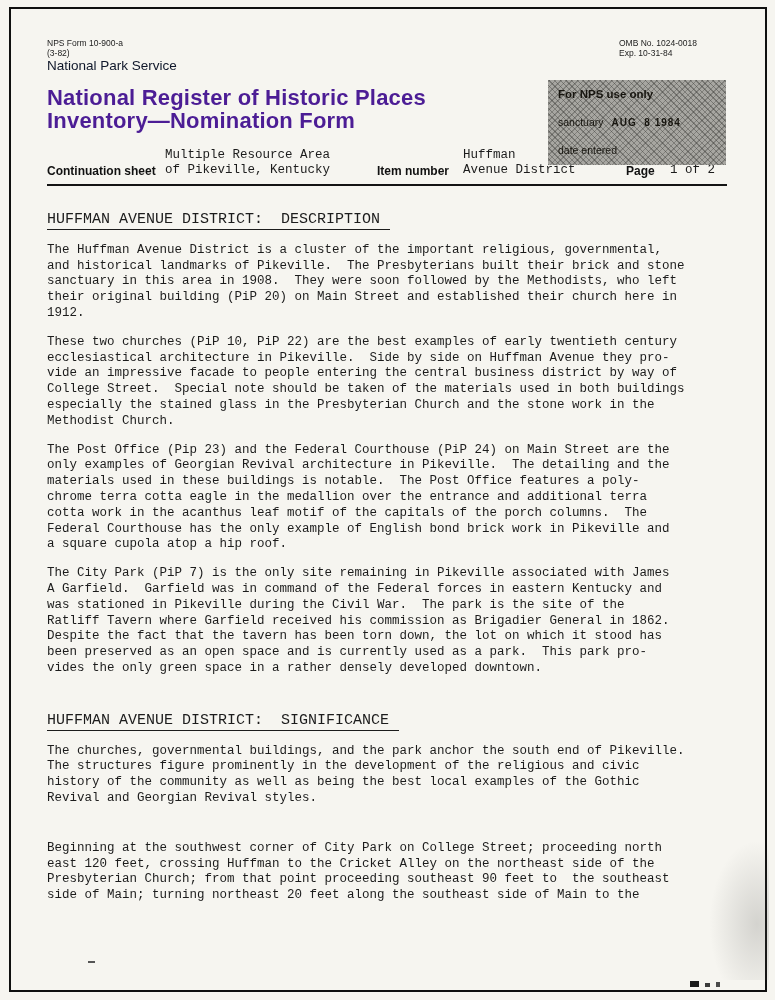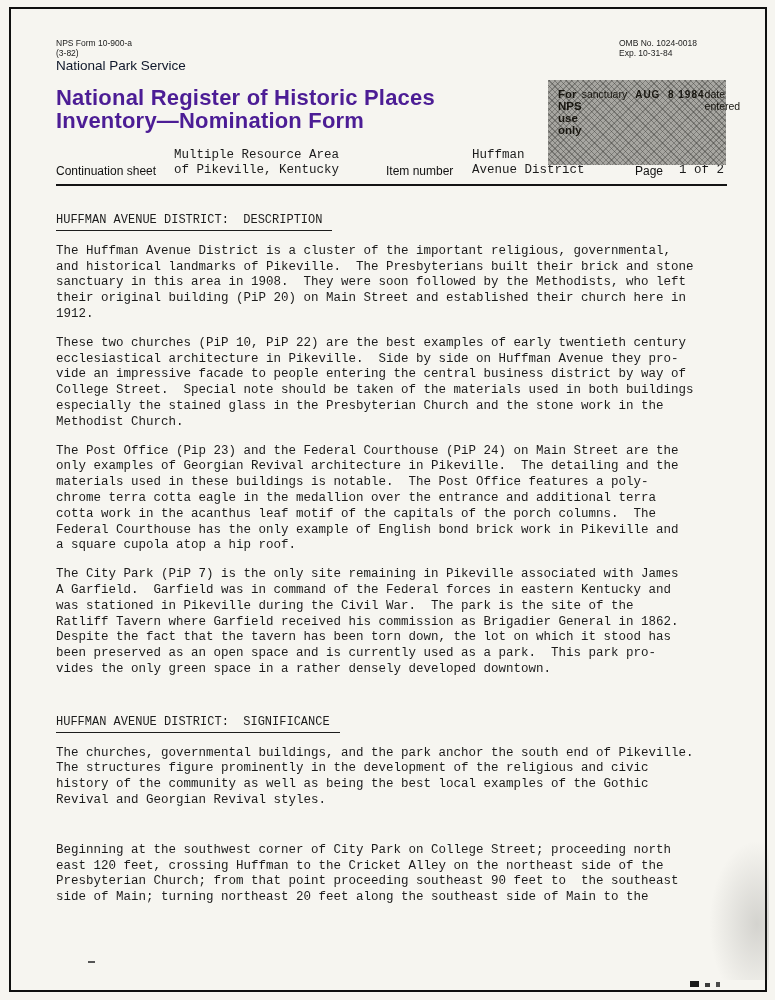--- a/index.html
+++ b/index.html
@@ -15,21 +15,21 @@
     box-sizing: border-box;
   }
   .frame {
     position: absolute;
     inset: 7px 8px 8px 9px;
     border: 2px solid #101010;
     pointer-events: none;
   }
   .content {
     position: absolute;
-    left: 56px;
+    left: 47px;
     right: 48px;
     top: 38px;
   }
   
   .meta-row {
     display: flex;
     justify-content: space-between;
     font-family: "Liberation Sans", sans-serif;
     font-size: 8.5px;
     line-height: 10px;
@@ -67,21 +67,21 @@
     right: 49px;
     width: 178px;
     height: 85px;
     box-sizing: border-box;
     padding: 8px 10px 9px 10px;
     background-color: #a7a6a1;
     background-image:
       repeating-linear-gradient(45deg,  rgba(45,45,42,0.38) 0 1px, transparent 1px 4px),
       repeating-linear-gradient(-45deg, rgba(45,45,42,0.30) 0 1px, transparent 1px 4px);
     display: flex;
-    flex-direction: row;
+    flex-direction: column;
     justify-content: space-between;
     color: #17150f;
   }
   .nps-line1 {
     font-family: "Liberation Sans", sans-serif;
     font-weight: bold;
     font-size: 11.5px;
   }
   .nps-line2 { display: flex; align-items: baseline; gap: 8px; }
   .nps-small {
@@ -96,21 +96,21 @@
     white-space: pre;
   }
   
   .cont-row {
     margin-top: 16px;
     display: flex;
     align-items: flex-end;
   }
   .cont-label {
     font-family: "Liberation Sans", sans-serif;
-    font-weight: normal;
+    font-weight: bold;
     font-size: 12px;
     padding-bottom: 1px;
     color: #111;
   }
   .cont-val {
     font-family: "Liberation Mono", monospace;
     font-size: 12.5px;
     line-height: 15px;
     white-space: pre-line;
     padding-bottom: 1px;
@@ -126,21 +126,21 @@
   }
   
   .body-text { margin-top: 22px; }
   .sec { margin-top: 34px; }
   .sec:first-child { margin-top: 24px; }
   .sec-heading {
     display: inline-block;
     margin: 0;
     font-family: "Liberation Mono", monospace;
     font-weight: normal;
-    font-size: 12px;
+    font-size: 15px;
     line-height: 15.8px;
     border-bottom: 1.2px solid #1c1c1c;
     padding: 0 10px 1px 0;
     white-space: pre-wrap;
   }
   .para {
     margin: 13px 0 0 0;
     font-size: 12.5px;
     line-height: 15.8px;
     white-space: pre-wrap;

